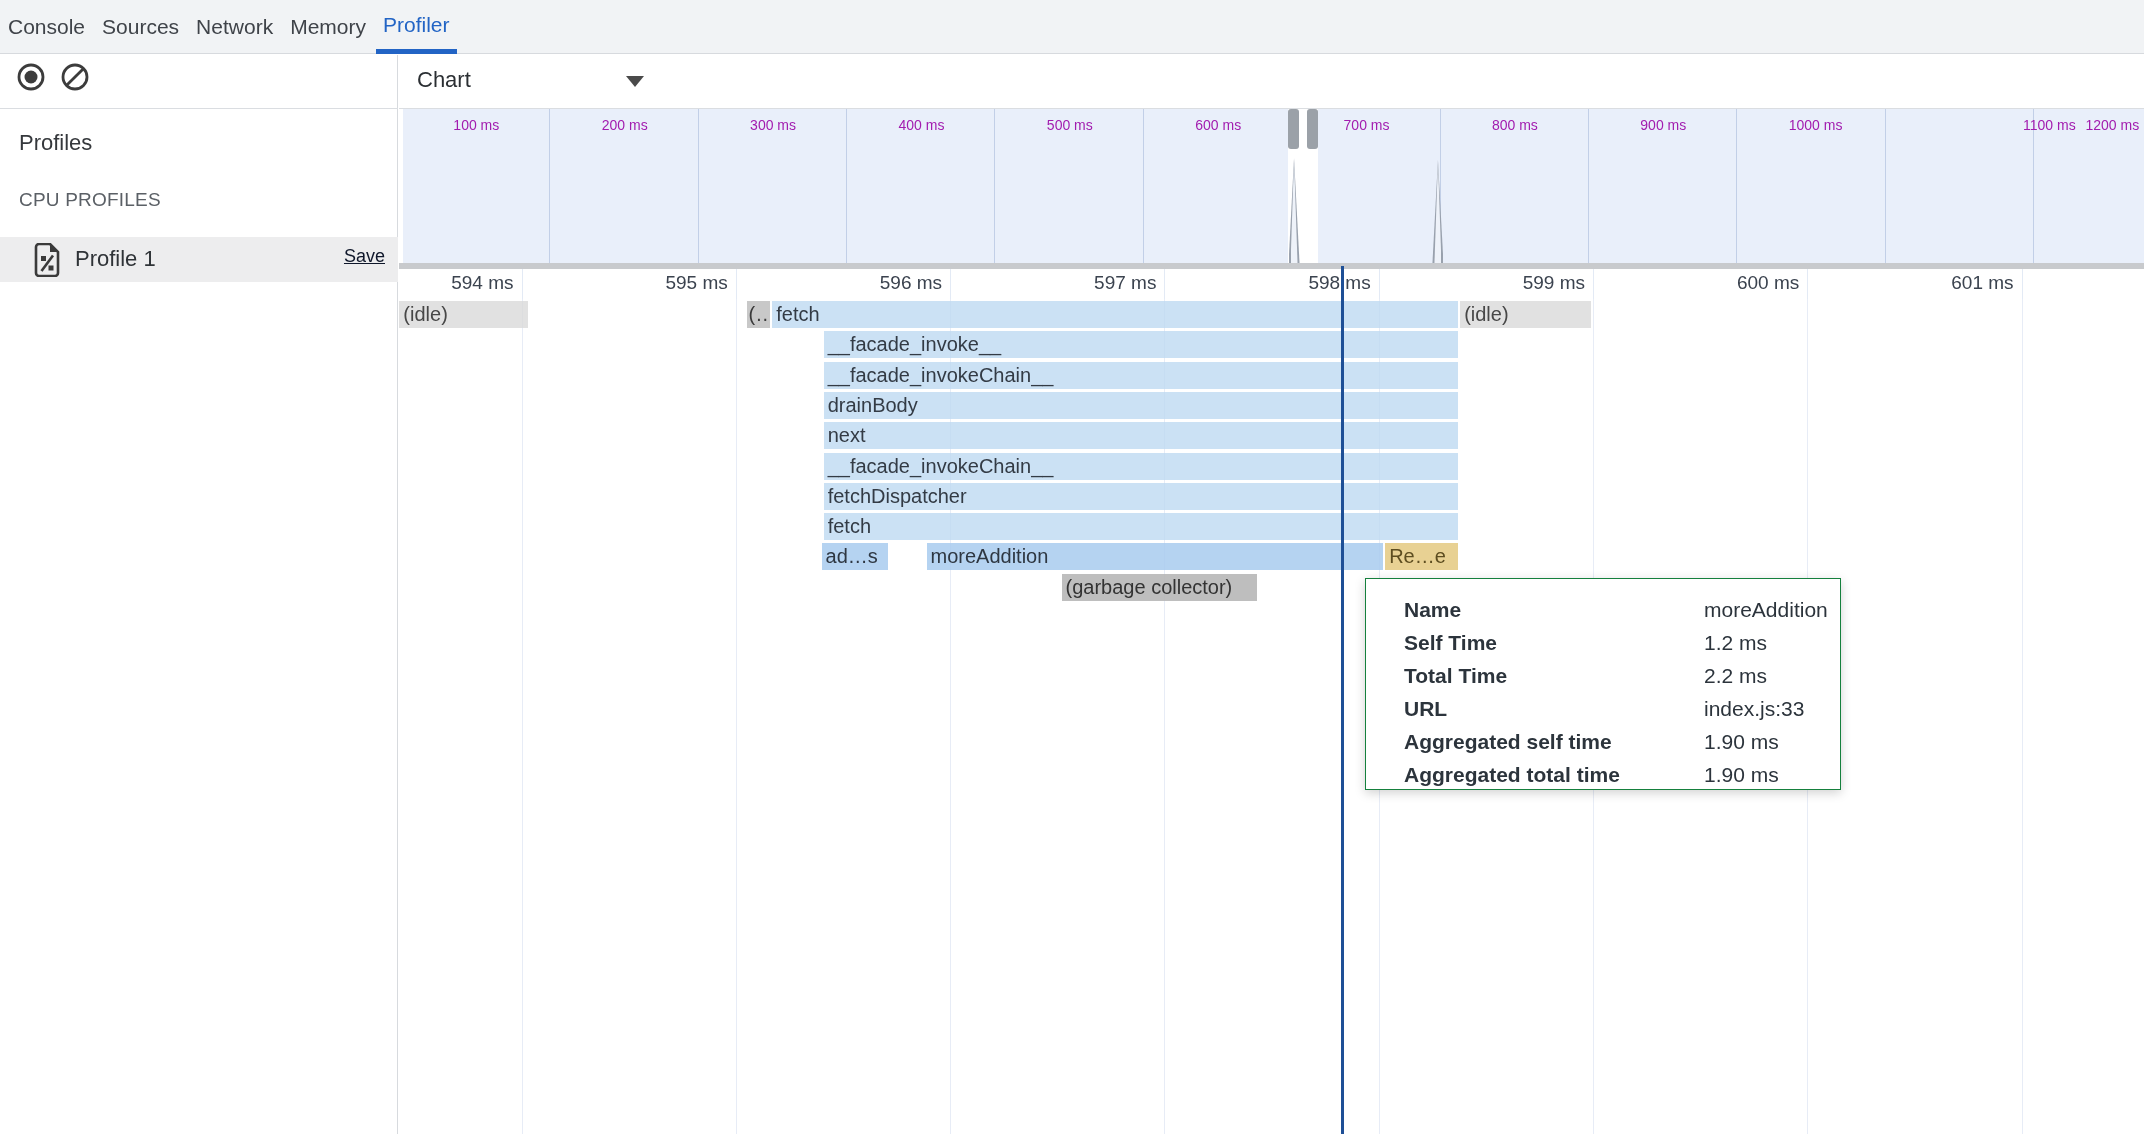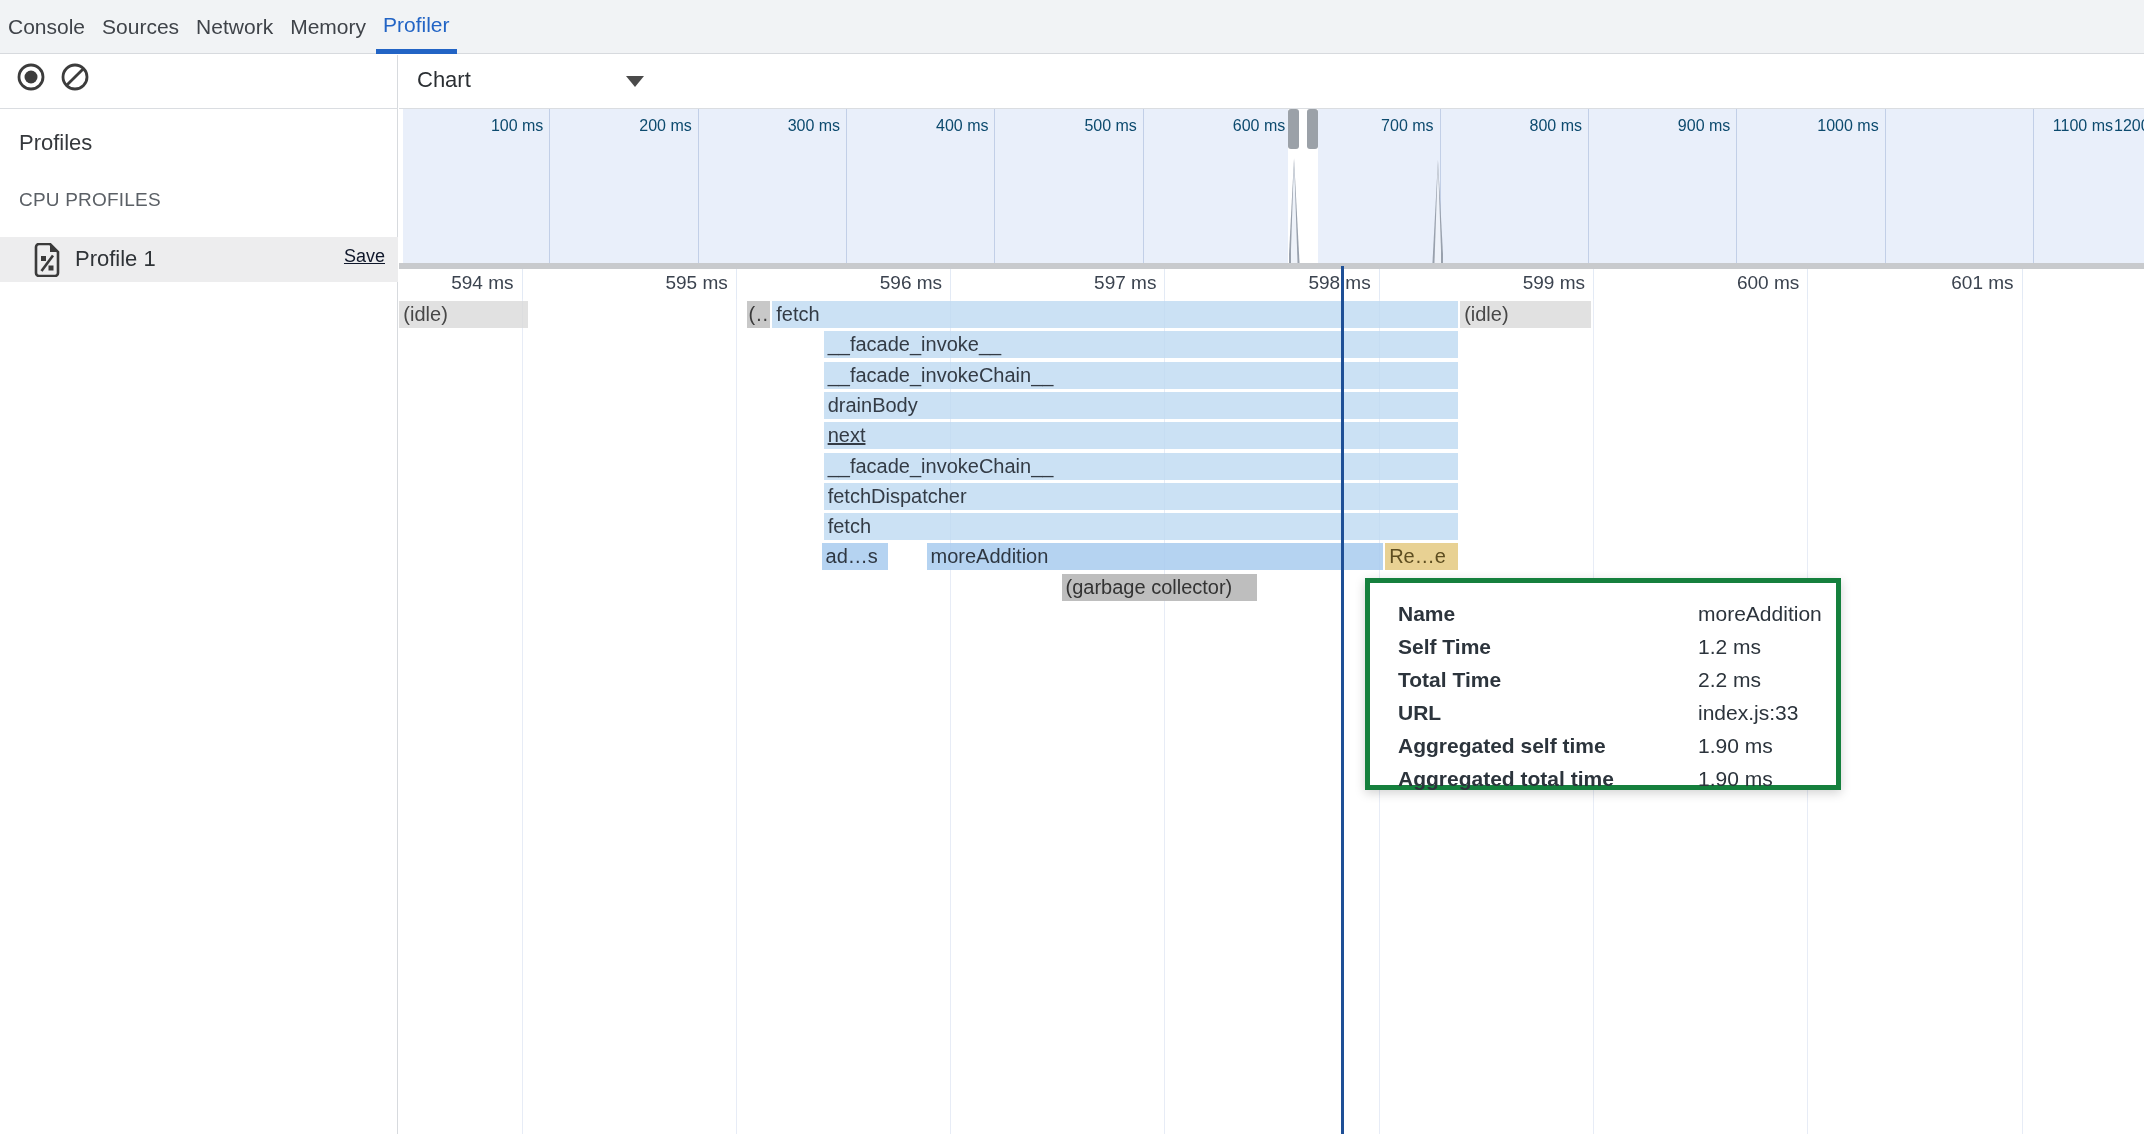--- a/index.html
+++ b/index.html
@@ -26,21 +26,21 @@
 
   
   #main-header{left:399px;top:55px;width:1745px;height:53px;background:#fff;border-bottom:1px solid #dadde1;}
   #chart-label{position:absolute;left:18px;top:12px;font-size:22px;color:#2b2f33;}
   #chart-caret{position:absolute;left:227px;top:21px;width:0;height:0;
                border-left:9px solid transparent;border-right:9px solid transparent;border-top:11px solid #4a4a4a;}
 
   
   #overview{left:403px;top:109px;width:1741px;height:154px;background:var(--overview-bg);overflow:hidden;}
   .ov-grid{position:absolute;top:0;width:1px;height:154px;background:#c2cfe7;}
-  .ov-label{position:absolute;top:8px;width:90px;text-align:right;font-size:16px;color:#0c4a6e;white-space:nowrap;}
+  .ov-label{position:absolute;top:8px;width:90px;text-align:left;font-size:14px;color:#a21caf;white-space:nowrap;}
   #sel-band{position:absolute;top:0;height:154px;background:#fff;}
   .sel-handle{position:absolute;top:0;width:11px;height:40px;background:#9ba1a8;border-radius:3px;}
   .spike{position:absolute;}
   .spike .out{position:absolute;inset:0;background:#99a1ad;clip-path:polygon(50% 0,100% 100%,0 100%);}
   .spike .in{position:absolute;inset:2px 2px 0 2px;background:#eef2f9;clip-path:polygon(50% 0,100% 100%,0 100%);}
 
   #gray-strip{left:399px;top:263px;width:1745px;height:6px;background:#c8cacd;}
 
   
   #ruler{left:399px;top:269px;width:1745px;height:30px;background:#fff;overflow:hidden;}
@@ -55,22 +55,22 @@
   .bar.js{background:var(--bar-js);color:#333b45;}
   .bar.js-selected{background:var(--bar-js-selected);color:#2e3742;}
   .bar.native{background:var(--bar-native);color:#5d4d20;}
   .bar.idle{background:var(--bar-idle);color:#474747;}
   .bar.truncated{background:var(--bar-trunc);color:#3a3a3a;padding:0 2px;}
   .bar.gc{background:var(--bar-gc);color:#333;}
 
   #current-line{left:1341px;top:266px;width:3px;height:868px;background:var(--current-line);}
 
   
-  #tooltip{left:1365px;top:578px;width:476px;height:212px;background:#fff;border:5px solid #15803d;
-           box-shadow:0 3px 10px rgba(0,0,0,.18);box-sizing:border-box;padding:19px 0 0 28px;}
+  #tooltip{left:1365px;top:578px;width:476px;height:212px;background:#fff;border:1px solid #15803d;
+           box-shadow:0 3px 10px rgba(0,0,0,.18);box-sizing:border-box;padding:19px 0 0 38px;}
   .tt-row{position:relative;height:33px;}
   .tt-label{font-weight:bold;font-size:21px;color:#2c343c;}
   .tt-value{position:absolute;left:300px;top:0;font-size:21px;color:#2c343c;white-space:nowrap;}
 
   svg{display:block;}
 </style>
 </head>
 <body>
 
 <div id="tabbar" class="abs">
@@ -183,21 +183,21 @@
     <div class="fl-grid" style="left: 1194px;"></div>
     <div class="fl-grid" style="left: 1408.3px;"></div>
     <div class="fl-grid" style="left: 1622.6px;"></div>
     <div class="bar idle" style="left: 0.349px; top: 2px; width: 128.58px;">(idle)</div>
     <div class="bar truncated" style="left: 347.515px; top: 2px; width: 23.573px;">(…</div>
     <div class="bar js" style="left: 373.231px; top: 2px; width: 685.76px;">fetch</div>
     <div class="bar idle" style="left: 1061.13px; top: 2px; width: 130.723px;">(idle)</div>
     <div class="bar js" style="left: 424.663px; top: 32.3px; width: 634.328px;">__facade_invoke__</div>
     <div class="bar js" style="left: 424.663px; top: 62.6px; width: 634.328px;">__facade_invokeChain__</div>
     <div class="bar js" style="left: 424.663px; top: 92.9px; width: 634.328px;">drainBody</div>
-    <div class="bar js" style="left: 424.663px; top: 123.2px; width: 634.328px; text-decoration: underline;">next</div>
+    <div class="bar js" style="left: 424.663px; top: 123.2px; width: 634.328px;">next</div>
     <div class="bar js" style="left: 424.663px; top: 153.5px; width: 634.328px;">__facade_invokeChain__</div>
     <div class="bar js" style="left: 424.663px; top: 183.8px; width: 634.328px;">fetchDispatcher</div>
     <div class="bar js" style="left: 424.663px; top: 214.1px; width: 634.328px;">fetch</div>
     <div class="bar js-selected" style="left: 422.52px; top: 244.4px; width: 66.433px;">ad…s</div>
     <div class="bar js-selected" style="left: 527.527px; top: 244.4px; width: 456.459px;">moreAddition</div>
     <div class="bar native" style="left: 986.129px; top: 244.4px; width: 72.862px;">Re…e</div>
     <div class="bar gc" style="left: 662.536px; top: 274.7px; width: 195px;">(garbage collector)</div>
   </div>
 <div id="current-line" class="abs" style="left: 1340.77px;"></div>
 

